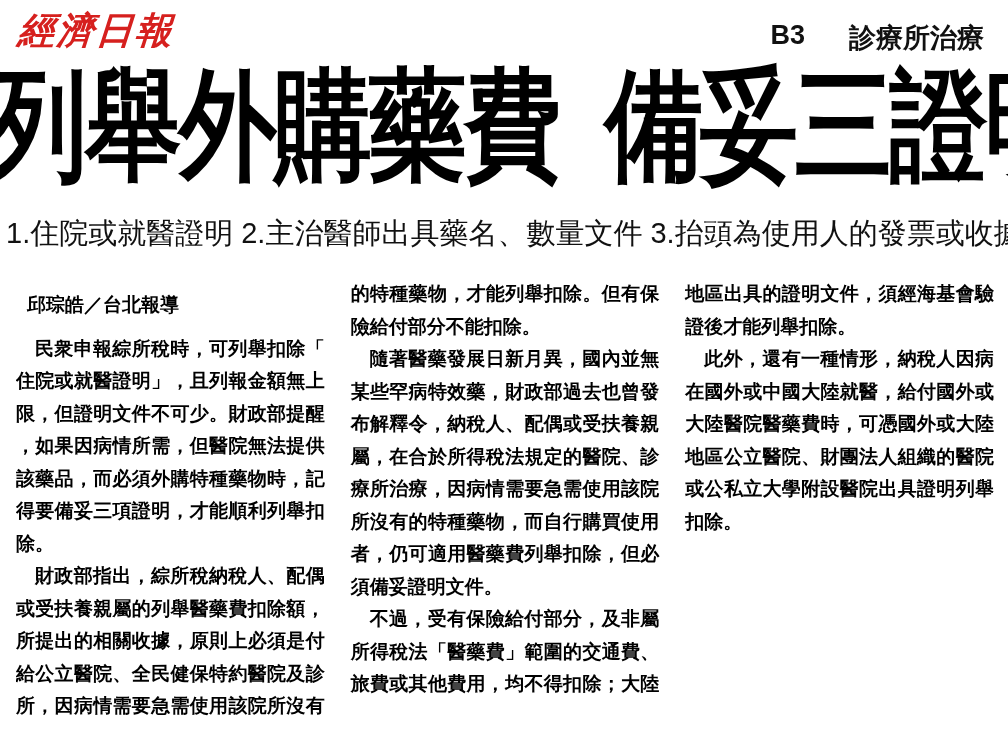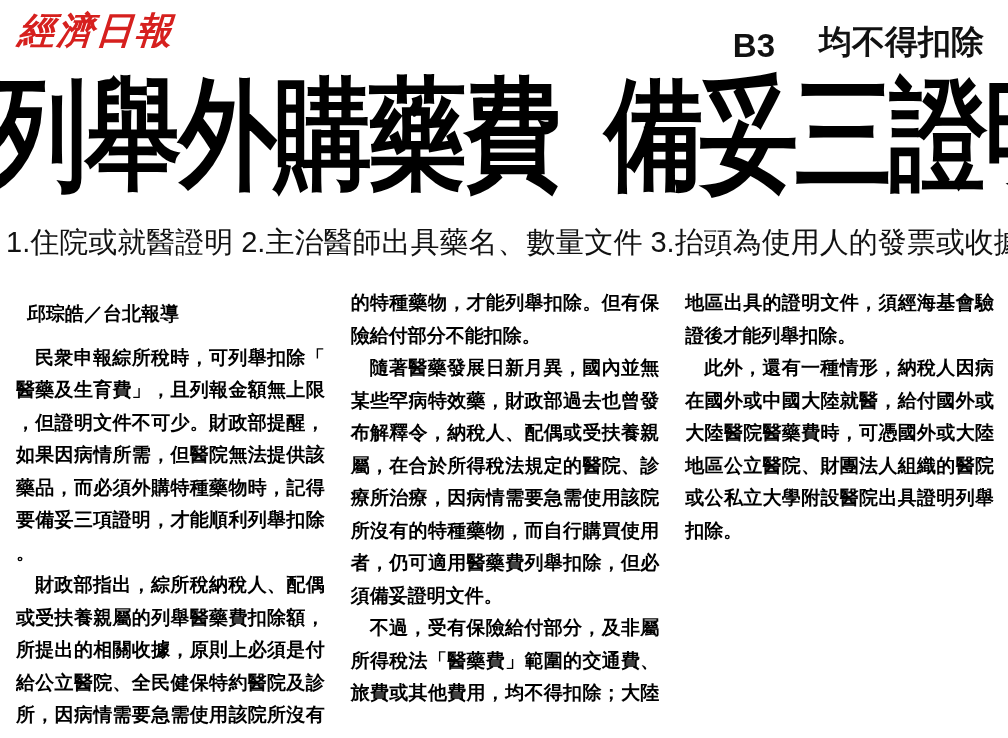--- a/index.html
+++ b/index.html
@@ -29,25 +29,25 @@
     font-family: "DejaVu Serif", serif;
     font-style: italic;
     font-weight: bold;
     font-size: 37px;
     line-height: 1.0;
     letter-spacing: 2px;
     transform: skewX(-4deg);
   }
   .pageinfo {
     display: flex;
-    align-items: flex-end;
+    align-items: flex-start;
     gap: 44px;
     font-family: "Liberation Sans", sans-serif;
     font-weight: bold;
-    font-size: 33px;
+    font-size: 27px;
     color: #111;
     padding-top: 8px;
     padding-right: 8px;
     white-space: nowrap;
   }
   .headline-wrap {
     height: 138px;
     margin-top: 6px;
     overflow: visible;
     text-align: center;
@@ -94,33 +94,33 @@
 </style>
 </head>
 <body>
 
 <div class="page">
 
   <div class="masthead">
     <div class="logo" style="color: rgb(214, 32, 30);">經濟日報</div>
     <div class="pageinfo">
       <span>B3</span>
-      <span>均不得扣除</span>
+      <span>診療所治療</span>
     </div>
   </div>
 
   <div class="headline-wrap">
     <div class="headline">列舉外購藥費 備妥三證明</div>
   </div>
 
   <div class="subheadline">1.住院或就醫證明 2.主治醫師出具藥名、數量文件 3.抬頭為使用人的發票或收據</div>
 
   <div class="article">
     <div class="byline">邱琮皓／台北報導</div>
-    <p class="indent">民衆申報綜所稅時，可列舉扣除「醫藥及生育費」，且列報金額無上限，但證明文件不可少。財政部提醒，如果因病情所需，但醫院無法提供該藥品，而必須外購特種藥物時，記得要備妥三項證明，才能順利列舉扣除。</p>
+    <p class="indent">民衆申報綜所稅時，可列舉扣除「住院或就醫證明」，且列報金額無上限，但證明文件不可少。財政部提醒，如果因病情所需，但醫院無法提供該藥品，而必須外購特種藥物時，記得要備妥三項證明，才能順利列舉扣除。</p>
     <p class="indent">財政部指出，綜所稅納稅人、配偶或受扶養親屬的列舉醫藥費扣除額，所提出的相關收據，原則上必須是付給公立醫院、全民健保特約醫院及診所，因病情需要急需使用該院所沒有的特種藥物，才能列舉扣除。但有保險給付部分不能扣除。</p>
     <p class="indent">隨著醫藥發展日新月異，國內並無某些罕病特效藥，財政部過去也曾發布解釋令，納稅人、配偶或受扶養親屬，在合於所得稅法規定的醫院、診療所治療，因病情需要急需使用該院所沒有的特種藥物，而自行購買使用者，仍可適用醫藥費列舉扣除，但必須備妥證明文件。</p>
     <p class="indent">不過，受有保險給付部分，及非屬所得稅法「醫藥費」範圍的交通費、旅費或其他費用，均不得扣除；大陸地區出具的證明文件，須經海基會驗證後才能列舉扣除。</p>
     <p class="indent">此外，還有一種情形，納稅人因病在國外或中國大陸就醫，給付國外或大陸醫院醫藥費時，可憑國外或大陸地區公立醫院、財團法人組織的醫院或公私立大學附設醫院出具證明列舉扣除。</p>
 
   </div>
 
 </div>
 
 </body></html>

